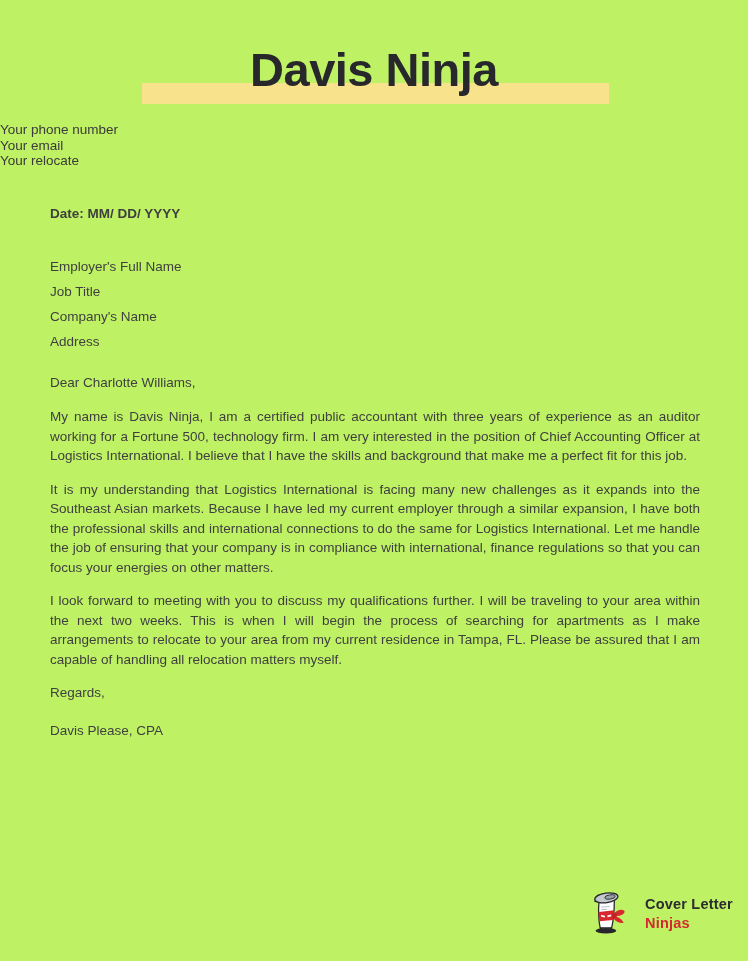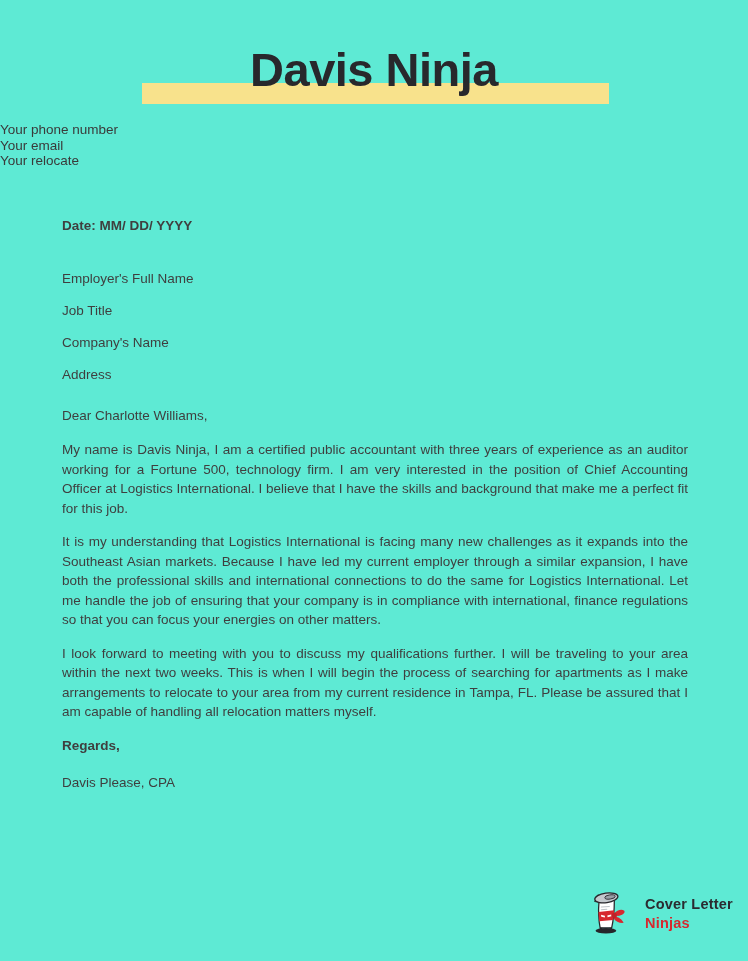--- a/index.html
+++ b/index.html
@@ -1,21 +1,21 @@
 <!DOCTYPE html>
 <html><head>
 <meta charset="utf-8">
 <style>
   * { box-sizing: border-box; }
   html, body { margin: 0; padding: 0; background: #ffffff; }
   .page {
     position: relative;
     width: 748px;
     height: 961px;
-    background: #5eead4;
+    background: #bef264;
     overflow: hidden;
     font-family: "Liberation Sans", sans-serif;
   }
 
   
   .highlight-bar {
     position: absolute;
     left: 142px;
     top: 83px;
     width: 467px;
@@ -52,28 +52,28 @@
   
   .letter {
     position: absolute;
     top: 204px;
     left: 50px;
     width: 650px;
     font-size: 13.5px;
     line-height: 19.5px;
     color: #3F3F3F;
   }
-  .letter p { margin: 12px; }
+  .letter p { margin: 0; }
   .date { font-weight: bold; margin-bottom: 33px !important; }
   .recipient { line-height: 20px; margin-bottom: 5px !important; }
   .recipient-last { margin-bottom: 21px !important; }
   .salutation { margin-bottom: 15px !important; }
   .para { text-align: justify; margin-bottom: 14px !important; }
   .para-last { margin-bottom: 14px !important; }
-  .closing { margin-bottom: 18px !important; font-weight: bold; }
+  .closing { margin-bottom: 18px !important; }
 
   
   .logo {
     position: absolute;
     left: 588px;
     top: 887px;
     display: flex;
     align-items: flex-start;
   }
   .logo-icon { width: 40px; height: 50px; display: block; }

